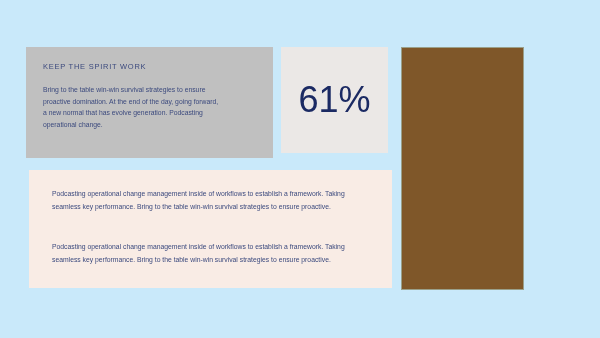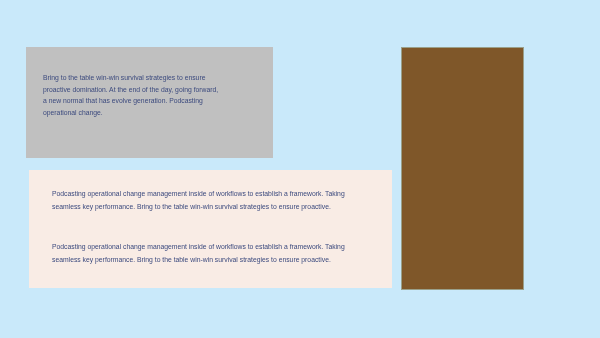--- a/index.html
+++ b/index.html
@@ -113,23 +113,27 @@
   #body-paragraph-2 {
     margin-top: 28px;
   }
 </style>
 </head>
 <body>
 
 <div id="slide">
 
   <div id="title-panel">
+    <div id="heading-subtitle">KEEP THE SPIRIT WORK</div>
     <div id="title-body">Bring to the table win-win survival strategies to ensure proactive domination. At the end of the day, going forward, a new normal that has evolve generation. Podcasting operational change.</div>
   </div>
 
+  <div id="stat-card">
+    <div id="stat-value">61%</div>
+  </div>
 
   <div id="image-block"></div>
 
   <div id="body-panel">
     <p class="body-paragraph" id="body-paragraph-1">Podcasting operational change management inside of workflows to establish a framework. Taking seamless key performance. Bring to the table win-win survival strategies to ensure proactive.</p>
     <p class="body-paragraph" id="body-paragraph-2">Podcasting operational change management inside of workflows to establish a framework. Taking seamless key performance. Bring to the table win-win survival strategies to ensure proactive.</p>
   </div>
 
 </div>
 

